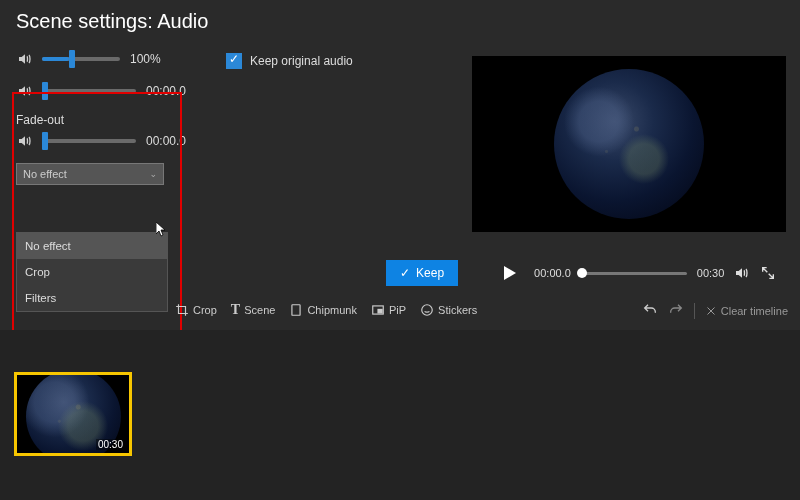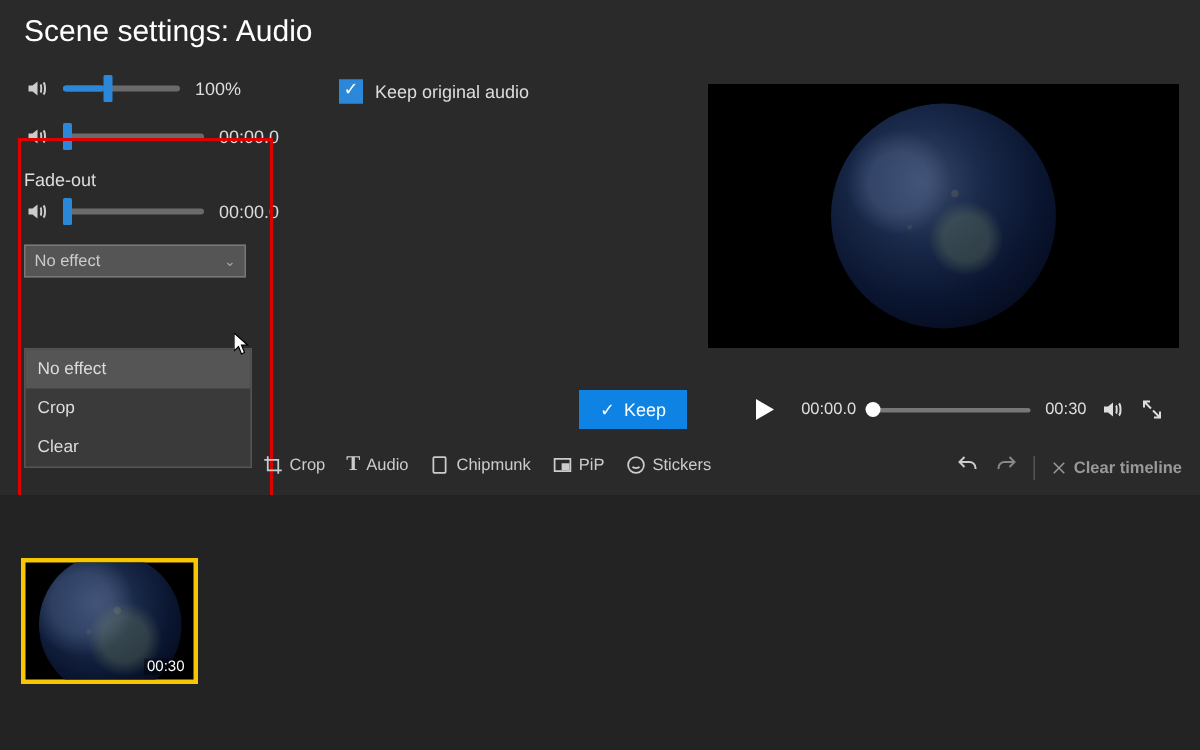--- a/index.html
+++ b/index.html
@@ -120,21 +120,21 @@
     <div class="select-box">
       <span>No effect</span>
       <span style="font-size:9px;color:#aaa;">⌄</span>
     </div>
   </div>
 </div>
 
 <div class="dropdown">
   <div class="dropdown-item highlight">No effect</div>
   <div class="dropdown-item">Crop</div>
-  <div class="dropdown-item">Clear</div>
+  <div class="dropdown-item">Filters</div>
 </div>
 <div class="cursor">
   <svg width="12" height="16" viewBox="0 0 12 16">
       <path d="M0 0 L0 12 L3 9 L5 14 L7 13 L5 8 L9 8 Z" fill="#fff" stroke="#000" stroke-width="0.8"></path>
     </svg>
 </div>
 
 <div class="redbox"></div>
 
 <div class="preview">
@@ -168,21 +168,21 @@
 
 <div class="toolbar">
   <div class="tool">
     <svg viewBox="0 0 24 24" stroke="#ccc" fill="none" stroke-width="2">
         <path d="M6 2v16h16M2 6h16v16"></path>
       </svg>
     <span>Crop</span>
   </div>
   <div class="tool">
     <span style="font-family:serif;font-weight:bold;font-size:14px;">T</span>
-    <span>Audio</span>
+    <span>Scene</span>
   </div>
   <div class="tool">
     <svg viewBox="0 0 24 24" stroke="#ccc" fill="none" stroke-width="2">
         <rect x="5" y="3" width="14" height="18" rx="1"></rect>
       </svg>
     <span>Chipmunk</span>
   </div>
   <div class="tool">
     <svg viewBox="0 0 24 24" stroke="#ccc" fill="none" stroke-width="2">
         <rect x="3" y="5" width="18" height="14"></rect>
@@ -204,21 +204,21 @@
     <svg viewBox="0 0 24 24" width="16" height="16" fill="none" stroke="#ccc" stroke-width="2">
         <path d="M9 14L4 9l5-5M4 9h10a6 6 0 016 6v1"></path>
       </svg>
   </span>
   <span>
     <svg viewBox="0 0 24 24" width="16" height="16" fill="none" stroke="#888" stroke-width="2">
         <path d="M15 14l5-5-5-5M20 9H10a6 6 0 00-6 6v1"></path>
       </svg>
   </span>
   <div class="sep"></div>
-  <span style="display:flex;align-items:flex-start;gap:4px;font-weight:bold;">
+  <span style="display:flex;align-items:flex-start;gap:4px;">
     <svg viewBox="0 0 24 24" width="12" height="12" stroke="#999" stroke-width="2">
         <path d="M5 5l14 14M19 5L5 19"></path>
       </svg>
     <span>Clear timeline</span>
   </span>
 </div>
 
 <div class="timeline-area">
   <div class="clip">
     <div class="earth"></div>

